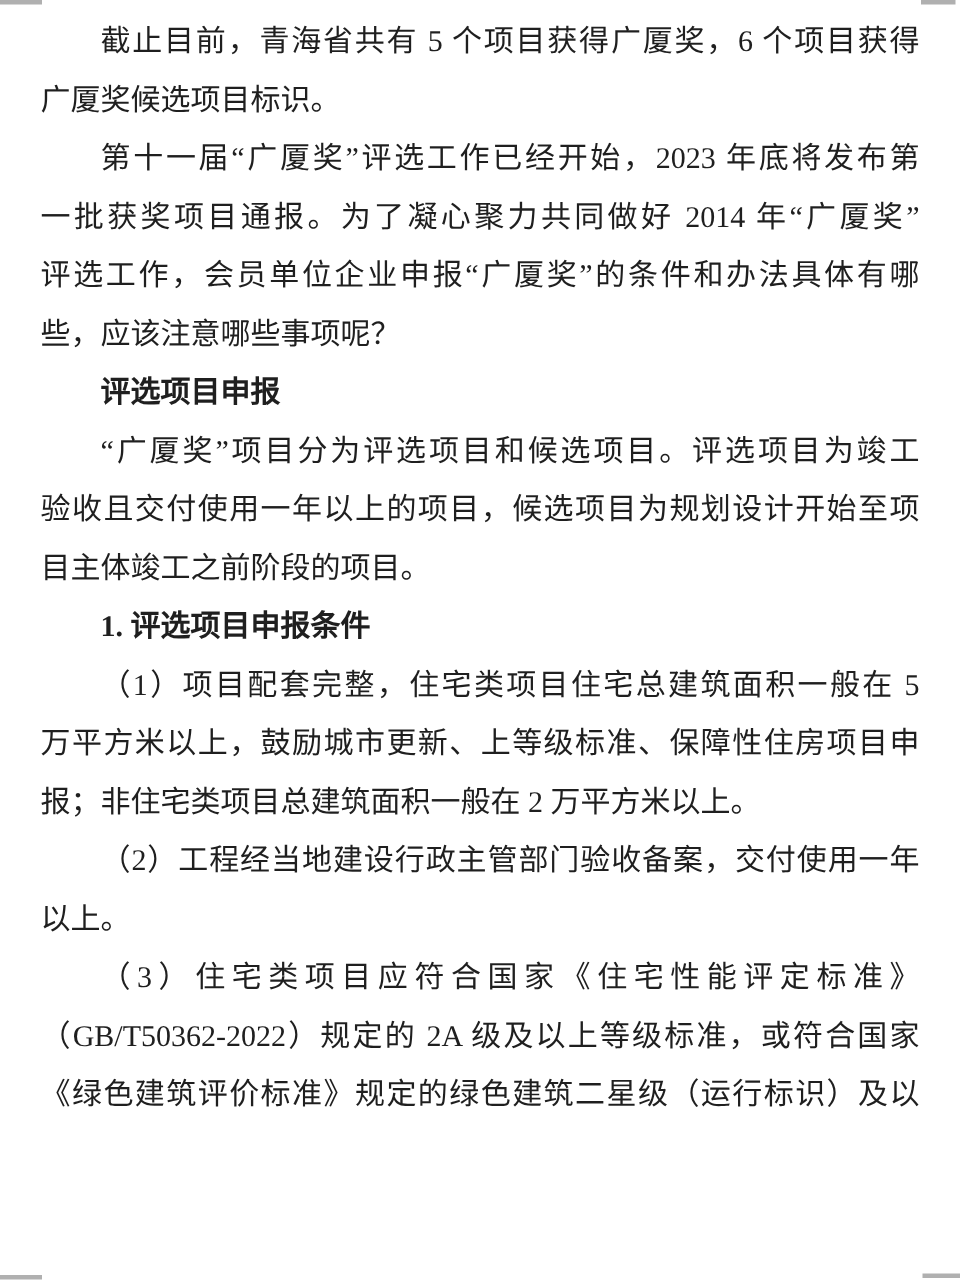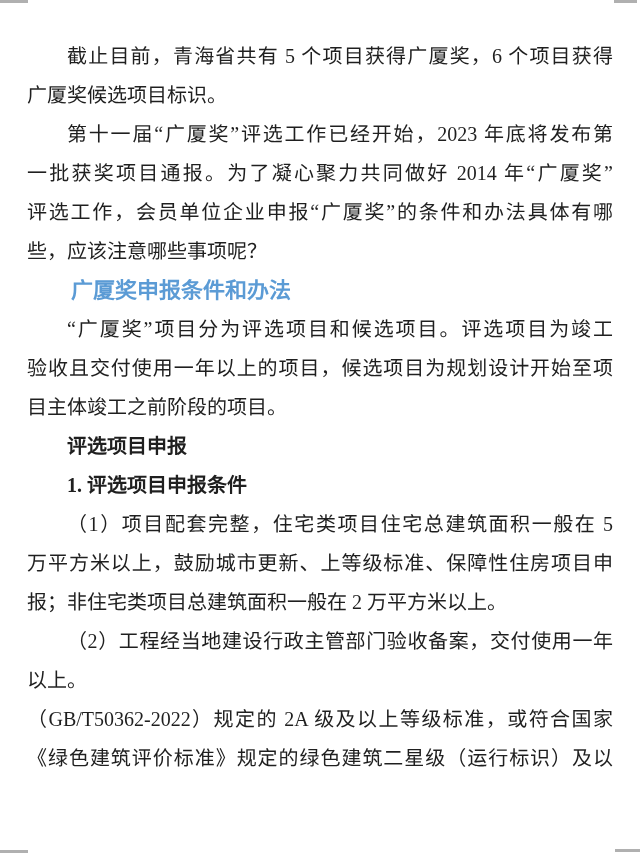--- a/index.html
+++ b/index.html
@@ -15,21 +15,20 @@
     position:relative;
     overflow:hidden;
     font-family:"Liberation Serif","DejaVu Serif",serif;
     color:var(--text);
   }
   .doc{
     position:absolute;
     left:27px;top:9px;width:586px;
     font-size:20px;
     line-height:39px;
-    margin-top:28px;
   }
   .para{margin:0;}
   .line{
     text-align:justify;
     text-align-last:justify;
     white-space:normal;
   }
   .line.last{text-align-last:left;}
   .line.first{text-indent:2em;}
   .heading-blue .line{
@@ -65,40 +64,38 @@
     <div class="para body">
       <div class="line first">截止目前，青海省共有 5 个项目获得广厦奖，6 个项目获得</div>
       <div class="line last">广厦奖候选项目标识。</div>
     </div>
     <div class="para body">
       <div class="line first">第十一届“广厦奖”评选工作已经开始，2023 年底将发布第</div>
       <div class="line">一批获奖项目通报。为了凝心聚力共同做好 2014 年“广厦奖”</div>
       <div class="line">评选工作，会员单位企业申报“广厦奖”的条件和办法具体有哪</div>
       <div class="line last">些，应该注意哪些事项呢？</div>
     </div>
-    <div class="para heading-blue">
-      <div class="line first last">广厦奖申报条件和办法</div>
+    <div class="para heading-bold">
+      <div class="line first last">评选项目申报</div>
     </div>
     <div class="para body">
       <div class="line first">“广厦奖”项目分为评选项目和候选项目。评选项目为竣工</div>
       <div class="line">验收且交付使用一年以上的项目，候选项目为规划设计开始至项</div>
       <div class="line last">目主体竣工之前阶段的项目。</div>
-    </div>
-    <div class="para heading-bold">
-      <div class="line first last">评选项目申报</div>
     </div>
     <div class="para heading-bold">
       <div class="line first last">1. 评选项目申报条件</div>
     </div>
     <div class="para body">
       <div class="line first">（1）项目配套完整，住宅类项目住宅总建筑面积一般在 5</div>
       <div class="line">万平方米以上，鼓励城市更新、上等级标准、保障性住房项目申</div>
       <div class="line last">报；非住宅类项目总建筑面积一般在 2 万平方米以上。</div>
     </div>
     <div class="para body">
       <div class="line first">（2）工程经当地建设行政主管部门验收备案，交付使用一年</div>
       <div class="line last">以上。</div>
     </div>
     <div class="para body">
+      <div class="line first">（3）住宅类项目应符合国家《住宅性能评定标准》</div>
       <div class="line">（GB/T50362-2022）规定的 2A 级及以上等级标准，或符合国家</div>
       <div class="line">《绿色建筑评价标准》规定的绿色建筑二星级（运行标识）及以</div>
     </div>
   </div>
 
 </body></html>

